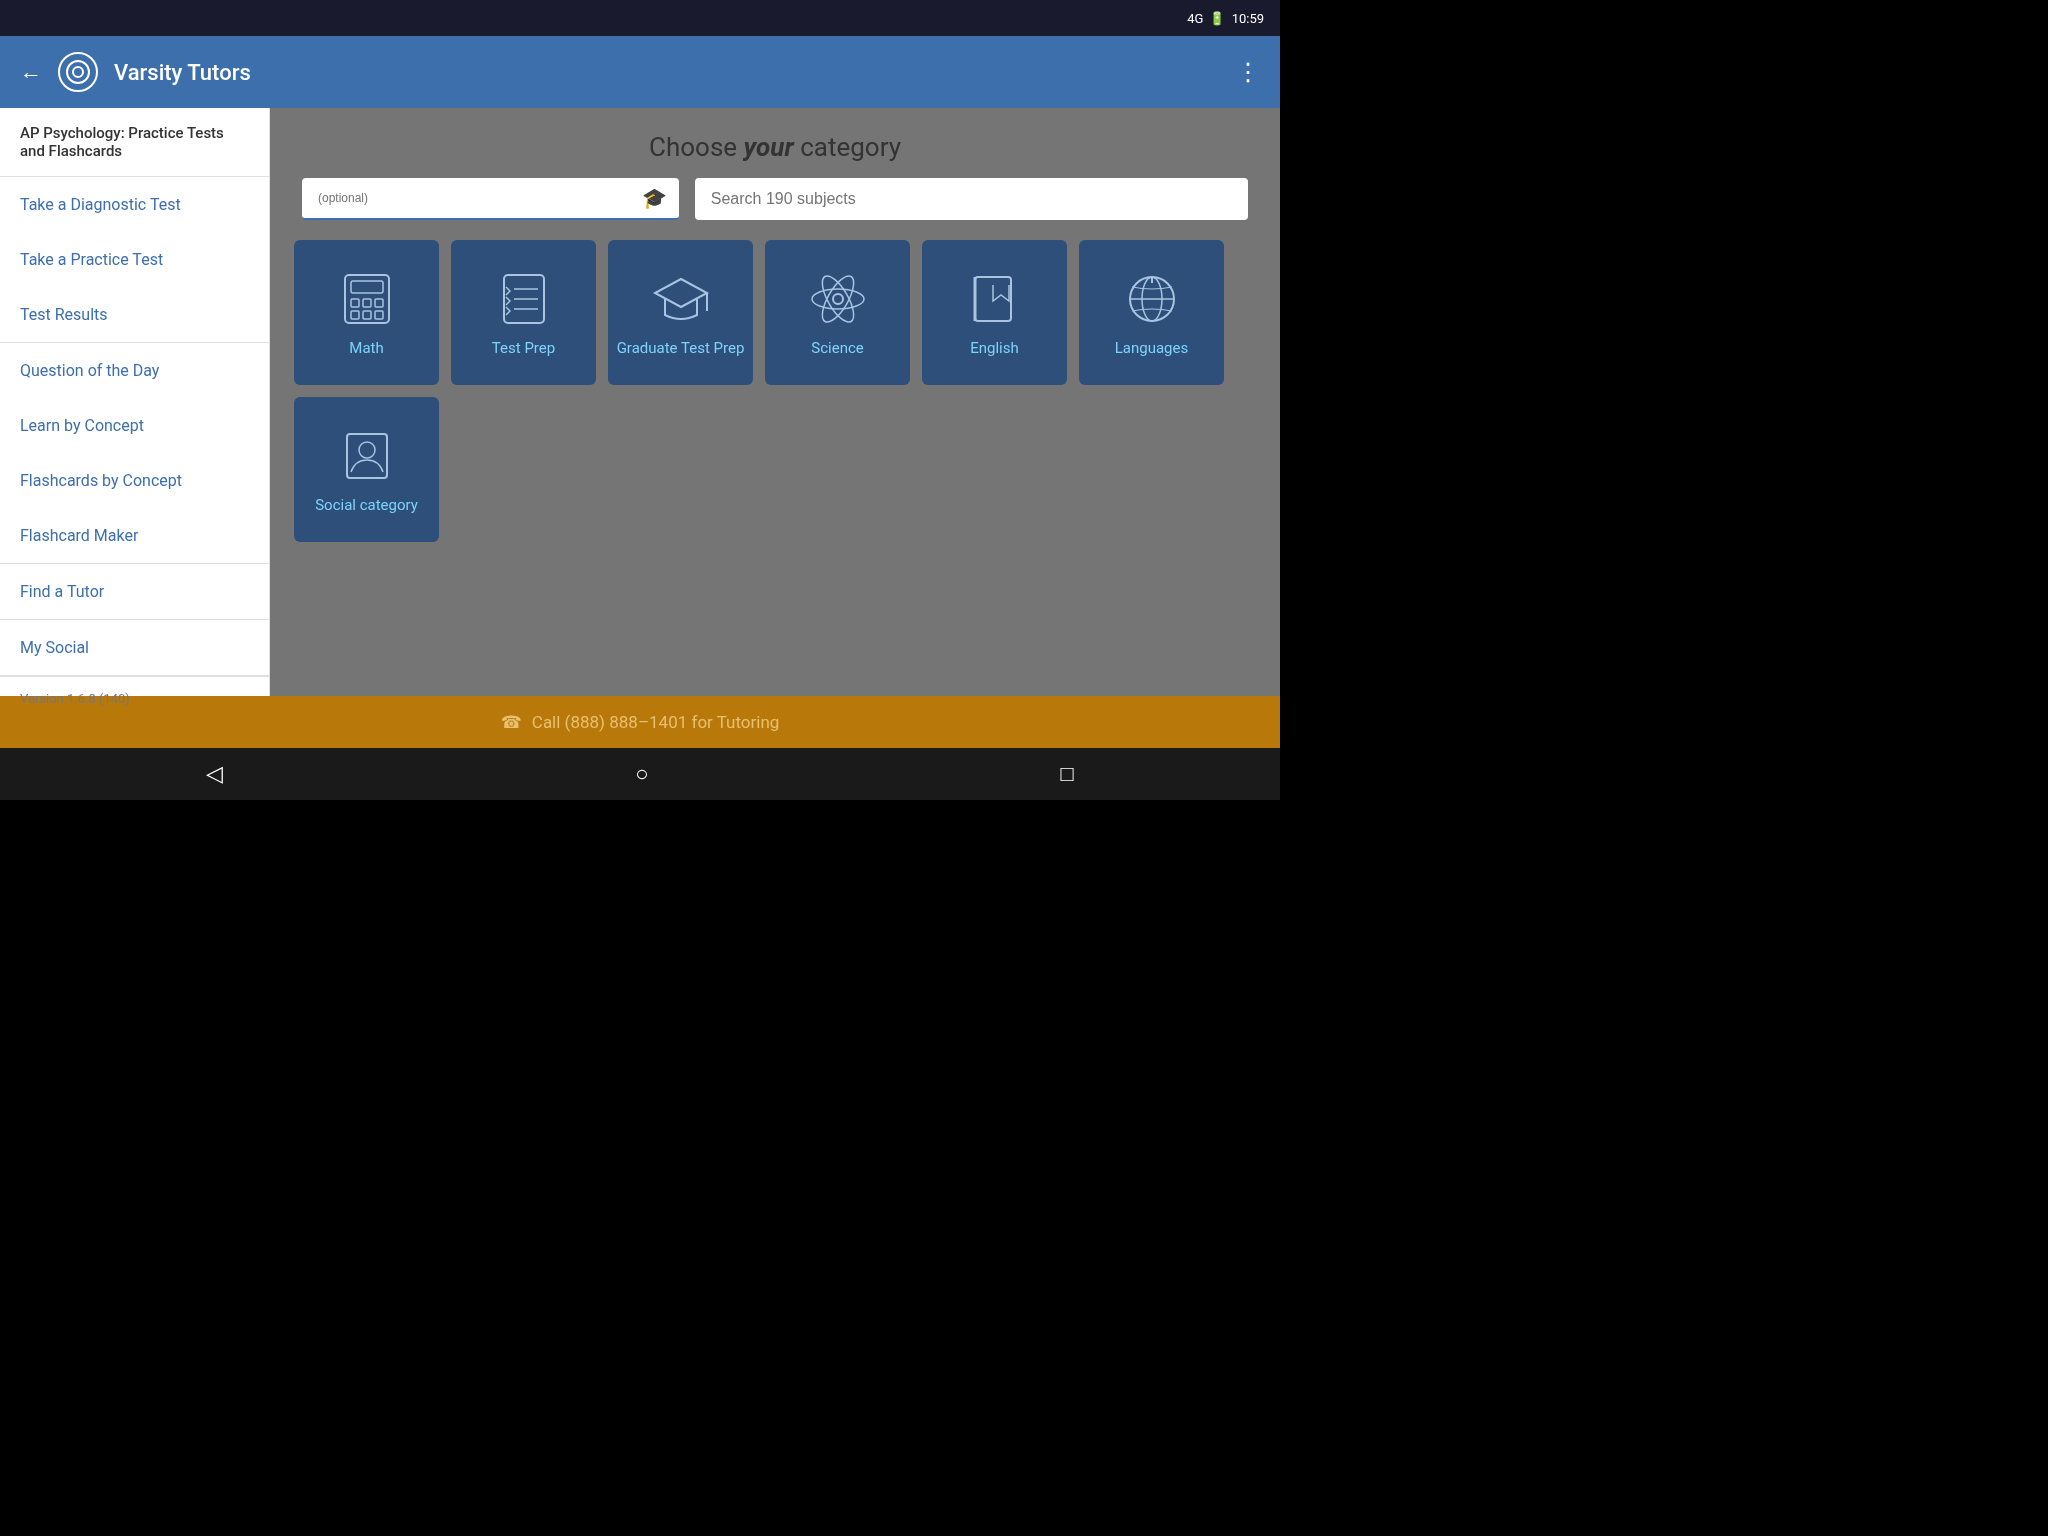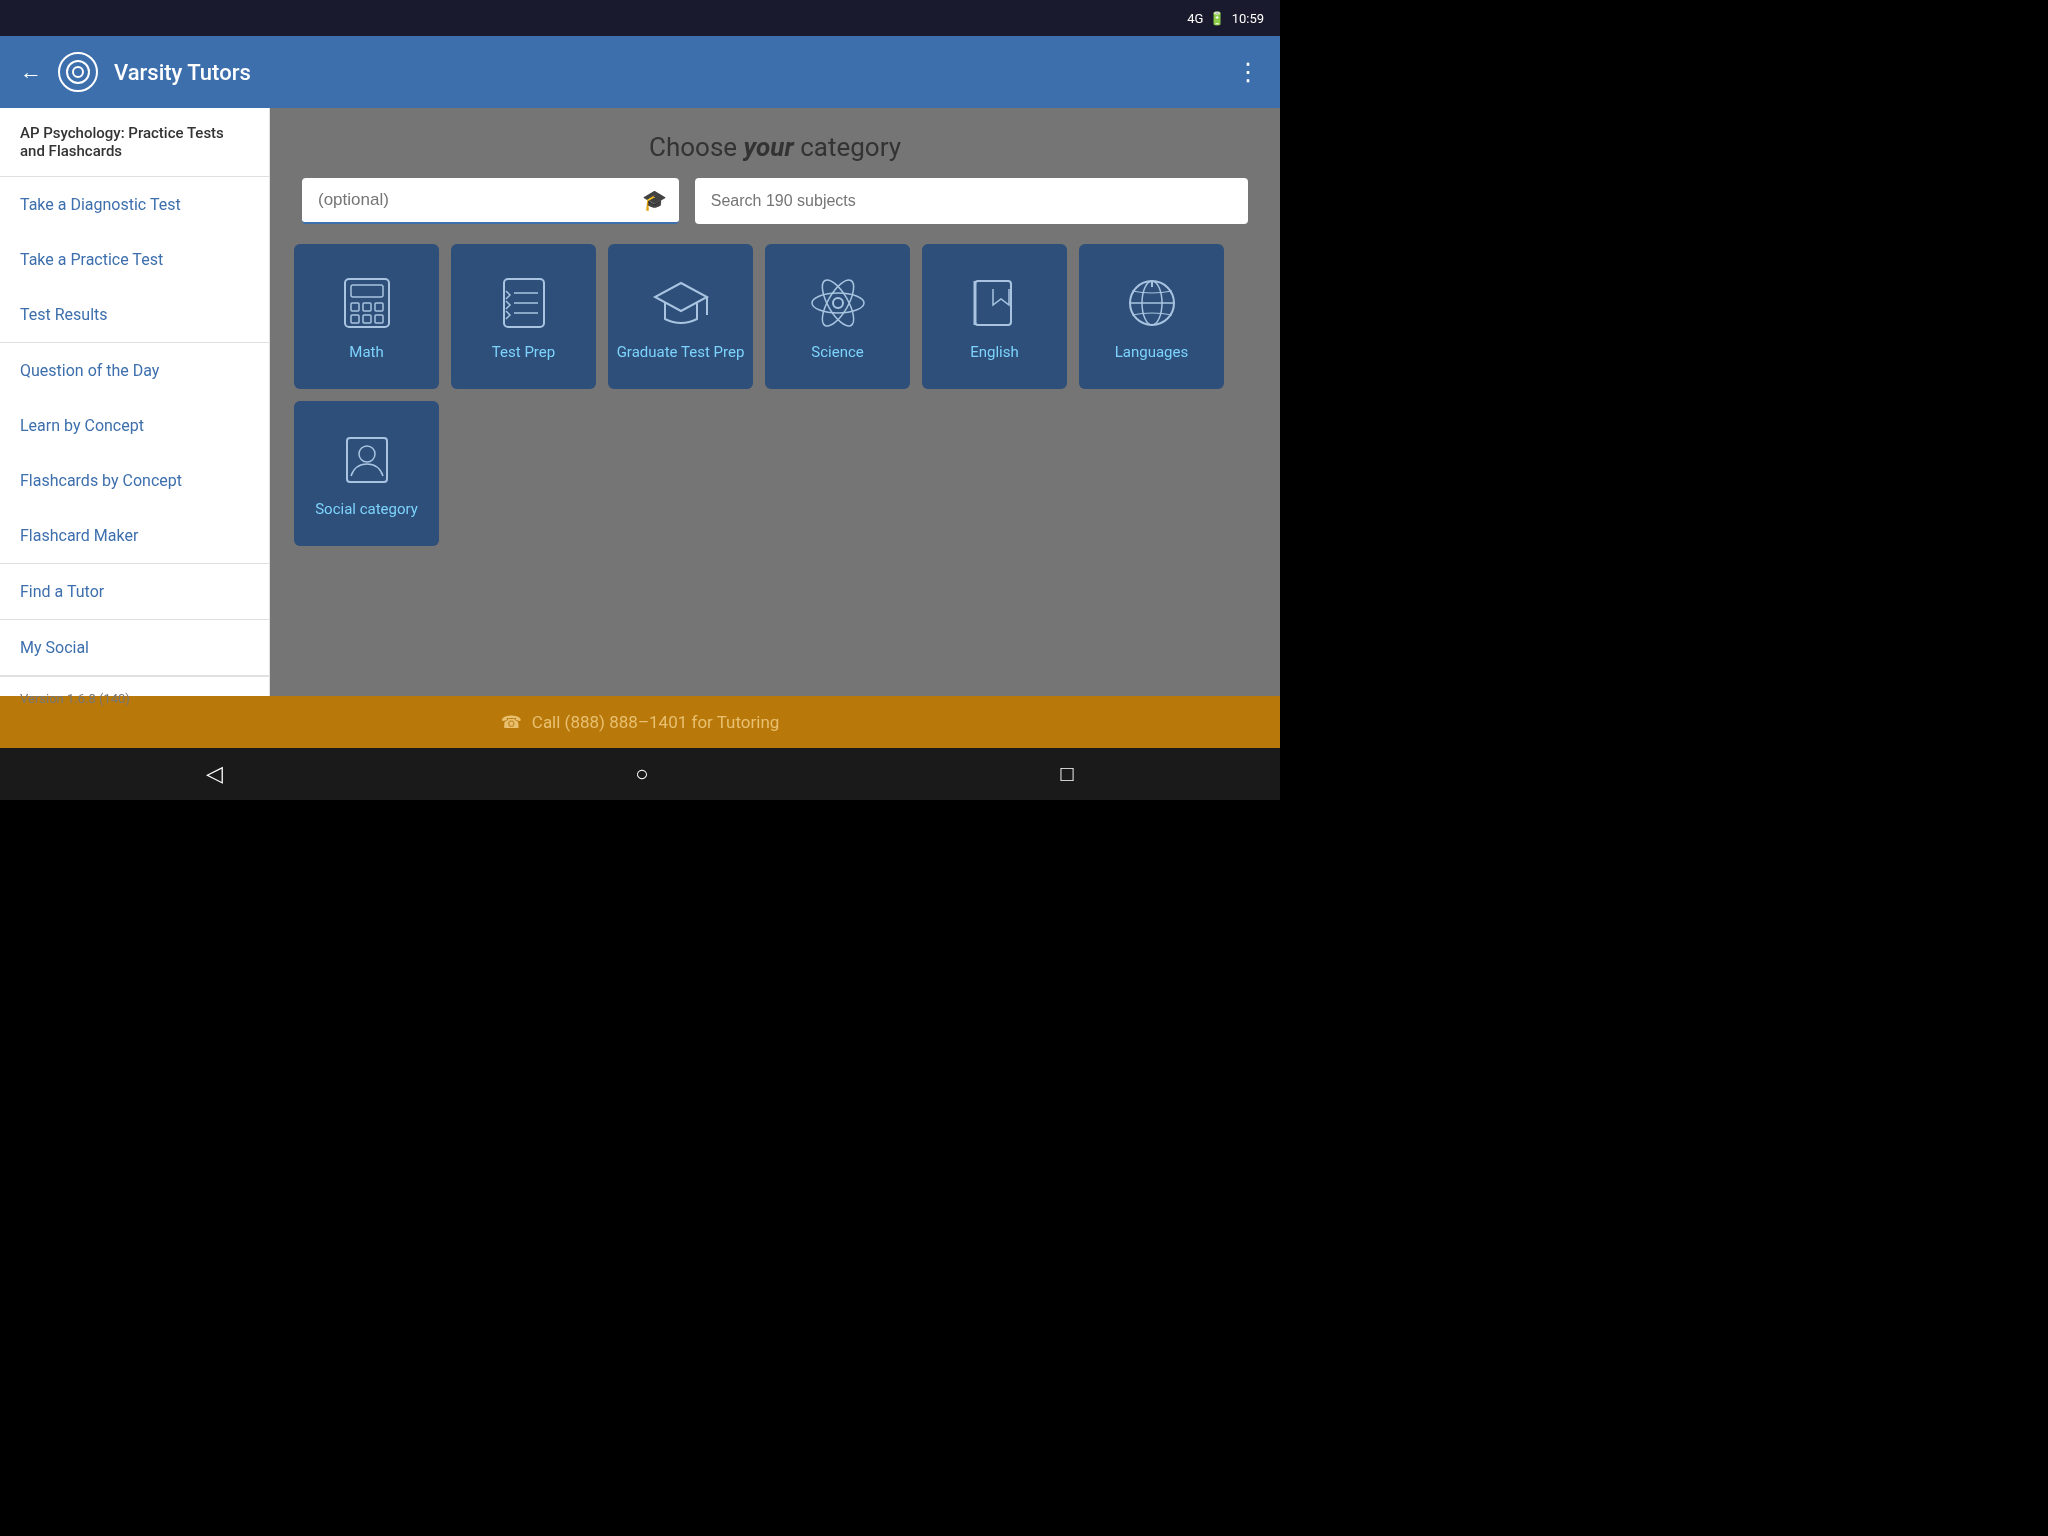--- a/index.html
+++ b/index.html
@@ -142,21 +142,21 @@
       border-radius: 4px;
       display: flex;
       align-items: center;
       padding: 0 12px;
       border-bottom: 2px solid #3d6fad;
     }
     .grade-input {
       flex: 1;
       border: none;
       outline: none;
-      font-size: 17px;
+      font-size: 12px;
       color: #999;
       padding: 12px 4px;
       background: transparent;
     }
     .grade-icon {
       color: #3d6fad;
       font-size: 20px;
     }
     .search-input-wrap {
       flex: 1.5;

